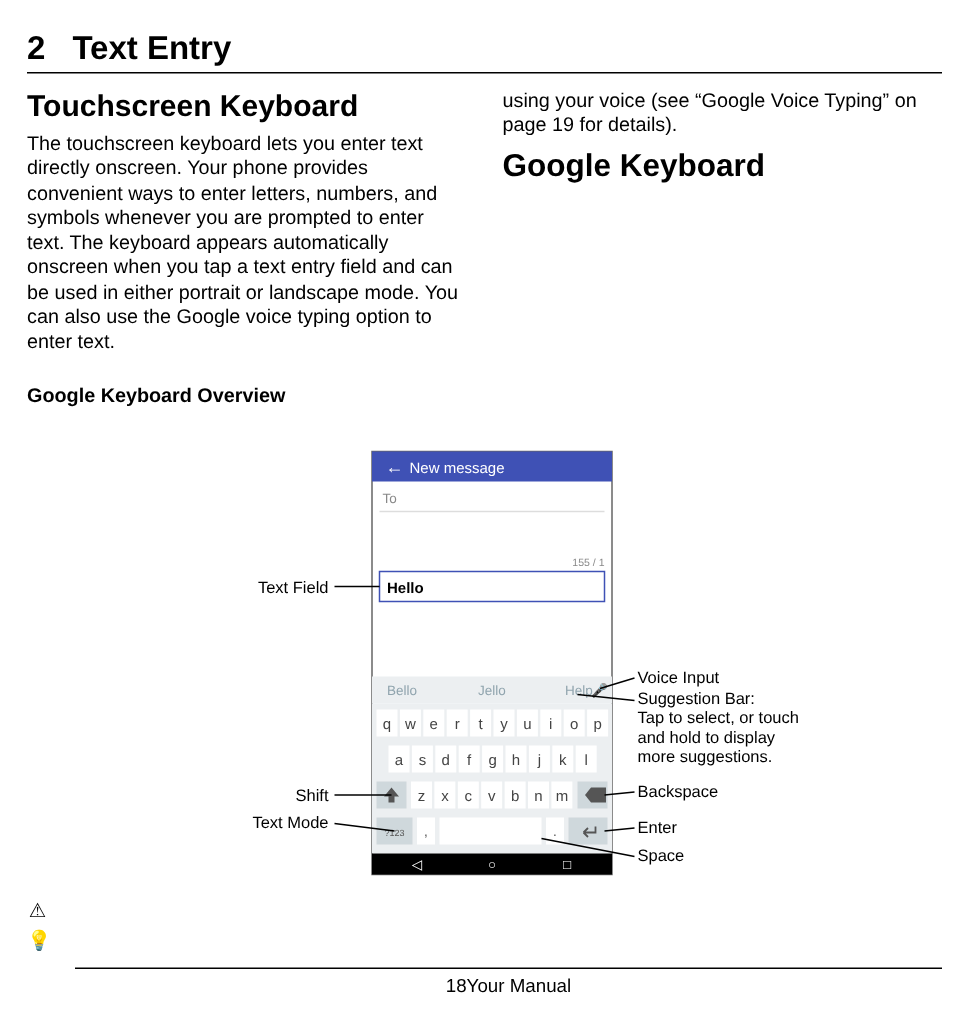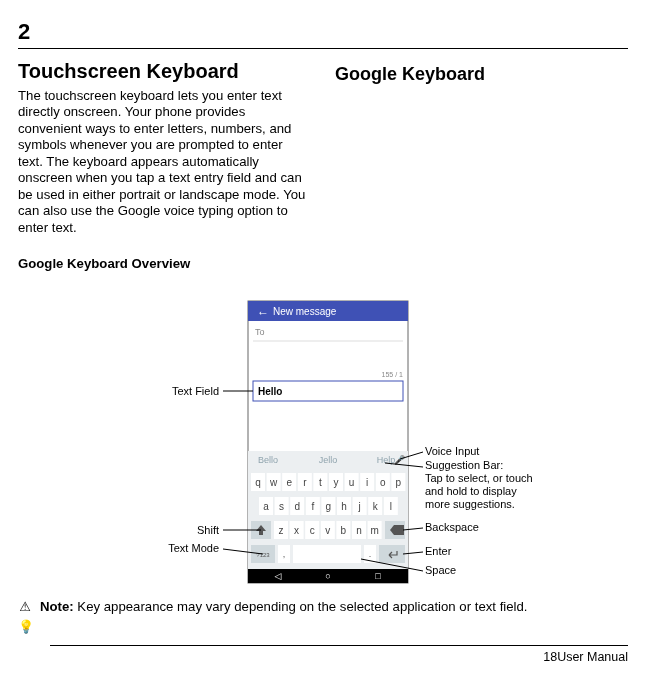--- a/index.html
+++ b/index.html
@@ -30,21 +30,21 @@
   }
   .col {
     flex: 1 1 0;
   }
   h2.section {
     font-size: 20px;
     font-weight: bold;
     margin: 2px 0 4px 0;
   }
   h3.subsection {
-    font-size: 18px;
+    font-size: 21px;
     font-weight: bold;
     margin: 6px 0 2px 0;
   }
   p.body {
     margin: 2px 0 6px 0;
   }
   .bold-inline {
     font-weight: bold;
     margin: 20px 0;
   }
@@ -62,47 +62,49 @@
   .note-icon, .tip-icon {
     width: 14px;
     text-align: center;
     font-size: 13px;
   }
   .footer-rule {
     border-top: 1px solid #000;
     margin-top: 10px;
     padding-top: 4px;
     display: flex;
-    justify-content: flex-end;
+    justify-content: center;
     font-size: 12.5px;
     margin-left: 32px;
   }
   .nabla {
     font-size: 14px;
     display: inline-block;
     transform: translateY(2px);
   }
   strong { font-weight: bold; }
   svg text { font-family: Arial, Helvetica, sans-serif; }
 </style>
 </head>
 <body>
 
 <div class="page">
   <div class="chapter-title">
     <span>2</span>
+    <span>Text Entry</span>
   </div>
 
   <div class="columns">
     <div class="col">
       <h2 class="section">Touchscreen Keyboard</h2>
       <p class="body">The touchscreen keyboard lets you enter text directly onscreen. Your phone provides convenient ways to enter letters, numbers, and symbols whenever you are prompted to enter text. The keyboard appears automatically onscreen when you tap a text entry field and can be used in either portrait or landscape mode. You can also use the Google voice typing option to enter text.</p>
       <p class="bold-inline">Google Keyboard Overview</p>
     </div>
     <div class="col">
+      <p class="body">using your voice (see “Google Voice Typing” on page 19 for details).</p>
       <h3 class="subsection">Google Keyboard</h3>
     </div>
   </div>
 
   <div class="figure-wrap">
     <svg width="440" height="290" viewBox="0 0 440 290">
 
       <rect x="145" y="2" width="160" height="282" fill="#fff" stroke="#666" stroke-width="1"></rect>
 
       <rect x="145" y="2" width="160" height="20" fill="#3f51b5"></rect>
@@ -229,23 +231,22 @@
           <rect x="248.99999999999997" y="222" width="14" height="18" fill="#fff"></rect>
           <text x="255.99999999999997" y="235" font-size="10" fill="#444" text-anchor="middle">n</text>
           <rect x="264.59999999999997" y="222" width="14" height="18" fill="#fff"></rect>
           <text x="271.59999999999997" y="235" font-size="10" fill="#444" text-anchor="middle">m</text>
         </g>
     </svg>
   </div>
 
   <div class="note-row">
     <span class="note-icon">⚠</span>
-    <span><strong>Note:</strong><span> Key appearance may vary depending on the selected application or text field.</span></span>
   </div>
   <div class="tip-row">
     <span class="tip-icon">💡</span>
   </div>
 
   <div class="footer-rule">
     <span>18</span>
-    <span>User Manual</span>
+    <span>Your Manual</span>
   </div>
 </div>
 
 </body></html>

